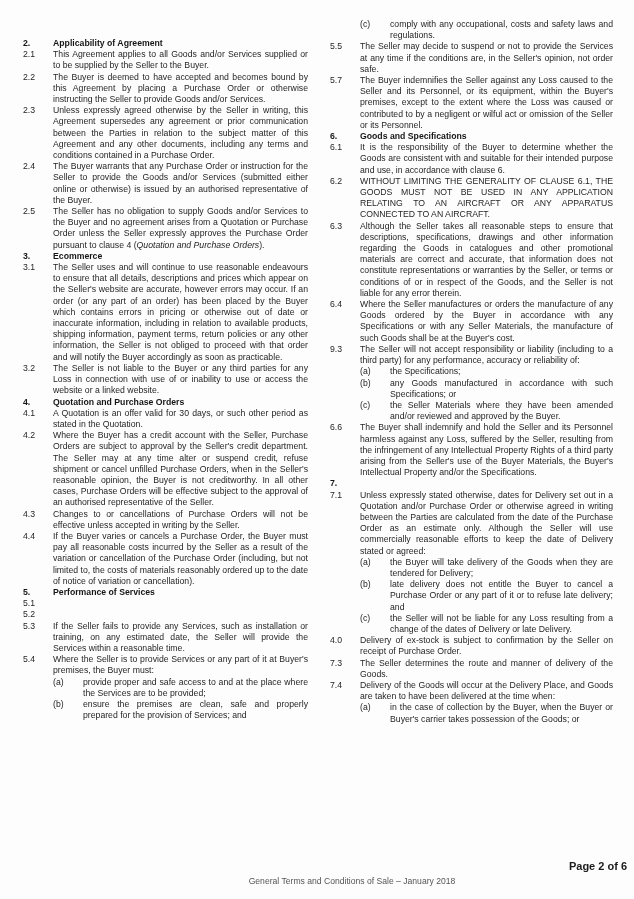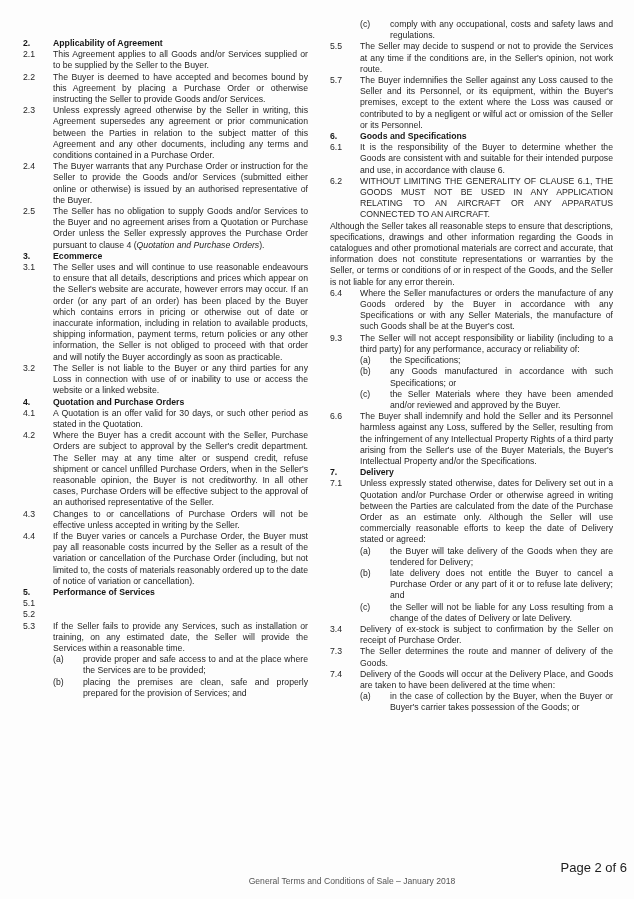--- a/index.html
+++ b/index.html
@@ -44,22 +44,22 @@
     font-weight: bold;
     text-align: left;
     color: #161616;
   }
   .subrow { padding-left: 30px; }
   .txt em { font-style: italic; }
   .pagenum {
     position: absolute;
     top: 860px;
     right: 7px;
-    font-size: 13px;
-    font-weight: 400;
+    font-size: 11px;
+    font-weight: 700;
     color: #1c1c1c;
   }
   .footer-title {
     position: absolute;
     top: 876px;
     left: 0;
     width: 634px;
     text-align: center;
     font-size: 8.6px;
     color: #555555;
@@ -135,55 +135,60 @@
         <div class="row clause">
           <span class="num">5.1</span>
         </div>
         <div class="row clause">
           <span class="num">5.2</span>
         </div>
         <div class="row clause">
           <span class="num">5.3</span>
           <span class="txt">If the Seller fails to provide any Services, such as installation or training, on any estimated date, the Seller will provide the Services within a reasonable time.</span>
         </div>
+        <div class="row clause">
+          <span class="num">5.4</span>
+          <span class="txt">Where the Seller is to provide Services or any part of it at Buyer's premises, the Buyer must:</span>
+        </div>
         <div class="row subrow">
           <span class="num">(a)</span>
           <span class="txt">provide proper and safe access to and at the place where the Services are to be provided;</span>
         </div>
         <div class="row subrow">
           <span class="num">(b)</span>
-          <span class="txt">placing the premises are clean, safe and properly prepared for the provision of Services; and</span>
+          <span class="txt">ensure the premises are clean, safe and properly prepared for the provision of Services; and</span>
         </div>
       </div>
     <div class="col col-right" id="col-1">
         <div class="row subrow">
           <span class="num">(c)</span>
           <span class="txt">comply with any occupational, costs and safety laws and regulations.</span>
         </div>
         <div class="row clause">
           <span class="num">5.5</span>
-          <span class="txt">The Seller may decide to suspend or not to provide the Services at any time if the conditions are, in the Seller's opinion, not work route.</span>
+          <span class="txt">The Seller may decide to suspend or not to provide the Services at any time if the conditions are, in the Seller's opinion, not order safe.</span>
         </div>
         <div class="row clause">
           <span class="num">5.7</span>
           <span class="txt">The Buyer indemnifies the Seller against any Loss caused to the Seller and its Personnel, or its equipment, within the Buyer's premises, except to the extent where the Loss was caused or contributed to by a negligent or wilful act or omission of the Seller or its Personnel.</span>
         </div>
         <div class="row heading">
           <span class="num">6.</span>
           <span class="txt">Goods and Specifications</span>
         </div>
         <div class="row clause">
           <span class="num">6.1</span>
           <span class="txt">It is the responsibility of the Buyer to determine whether the Goods are consistent with and suitable for their intended purpose and use, in accordance with clause 6.</span>
         </div>
         <div class="row clause">
           <span class="num">6.2</span>
           <span class="txt">WITHOUT LIMITING THE GENERALITY OF CLAUSE 6.1, THE GOODS MUST NOT BE USED IN ANY APPLICATION RELATING TO AN AIRCRAFT OR ANY APPARATUS CONNECTED TO AN AIRCRAFT.</span>
         </div>
         <div class="row clause">
+          <span class="num">6.3</span>
           <span class="txt">Although the Seller takes all reasonable steps to ensure that descriptions, specifications, drawings and other information regarding the Goods in catalogues and other promotional materials are correct and accurate, that information does not constitute representations or warranties by the Seller, or terms or conditions of or in respect of the Goods, and the Seller is not liable for any error therein.</span>
         </div>
         <div class="row clause">
           <span class="num">6.4</span>
           <span class="txt">Where the Seller manufactures or orders the manufacture of any Goods ordered by the Buyer in accordance with any Specifications or with any Seller Materials, the manufacture of such Goods shall be at the Buyer's cost.</span>
         </div>
         <div class="row clause">
           <span class="num">9.3</span>
           <span class="txt">The Seller will not accept responsibility or liability (including to a third party) for any performance, accuracy or reliability of:</span>
         </div>
@@ -198,40 +203,39 @@
         <div class="row subrow">
           <span class="num">(c)</span>
           <span class="txt">the Seller Materials where they have been amended and/or reviewed and approved by the Buyer.</span>
         </div>
         <div class="row clause">
           <span class="num">6.6</span>
           <span class="txt">The Buyer shall indemnify and hold the Seller and its Personnel harmless against any Loss, suffered by the Seller, resulting from the infringement of any Intellectual Property Rights of a third party arising from the Seller's use of the Buyer Materials, the Buyer's Intellectual Property and/or the Specifications.</span>
         </div>
         <div class="row heading">
           <span class="num">7.</span>
-          <span class="txt">Delivery</span>
         </div>
         <div class="row clause">
           <span class="num">7.1</span>
           <span class="txt">Unless expressly stated otherwise, dates for Delivery set out in a Quotation and/or Purchase Order or otherwise agreed in writing between the Parties are calculated from the date of the Purchase Order as an estimate only. Although the Seller will use commercially reasonable efforts to keep the date of Delivery stated or agreed:</span>
         </div>
         <div class="row subrow">
           <span class="num">(a)</span>
           <span class="txt">the Buyer will take delivery of the Goods when they are tendered for Delivery;</span>
         </div>
         <div class="row subrow">
           <span class="num">(b)</span>
           <span class="txt">late delivery does not entitle the Buyer to cancel a Purchase Order or any part of it or to refuse late delivery; and</span>
         </div>
         <div class="row subrow">
           <span class="num">(c)</span>
           <span class="txt">the Seller will not be liable for any Loss resulting from a change of the dates of Delivery or late Delivery.</span>
         </div>
         <div class="row clause">
-          <span class="num">3.4</span>
+          <span class="num">4.0</span>
           <span class="txt">Delivery of ex-stock is subject to confirmation by the Seller on receipt of Purchase Order.</span>
         </div>
         <div class="row clause">
           <span class="num">7.3</span>
           <span class="txt">The Seller determines the route and manner of delivery of the Goods.</span>
         </div>
         <div class="row clause">
           <span class="num">7.4</span>
           <span class="txt">Delivery of the Goods will occur at the Delivery Place, and Goods are taken to have been delivered at the time when:</span>
         </div>

